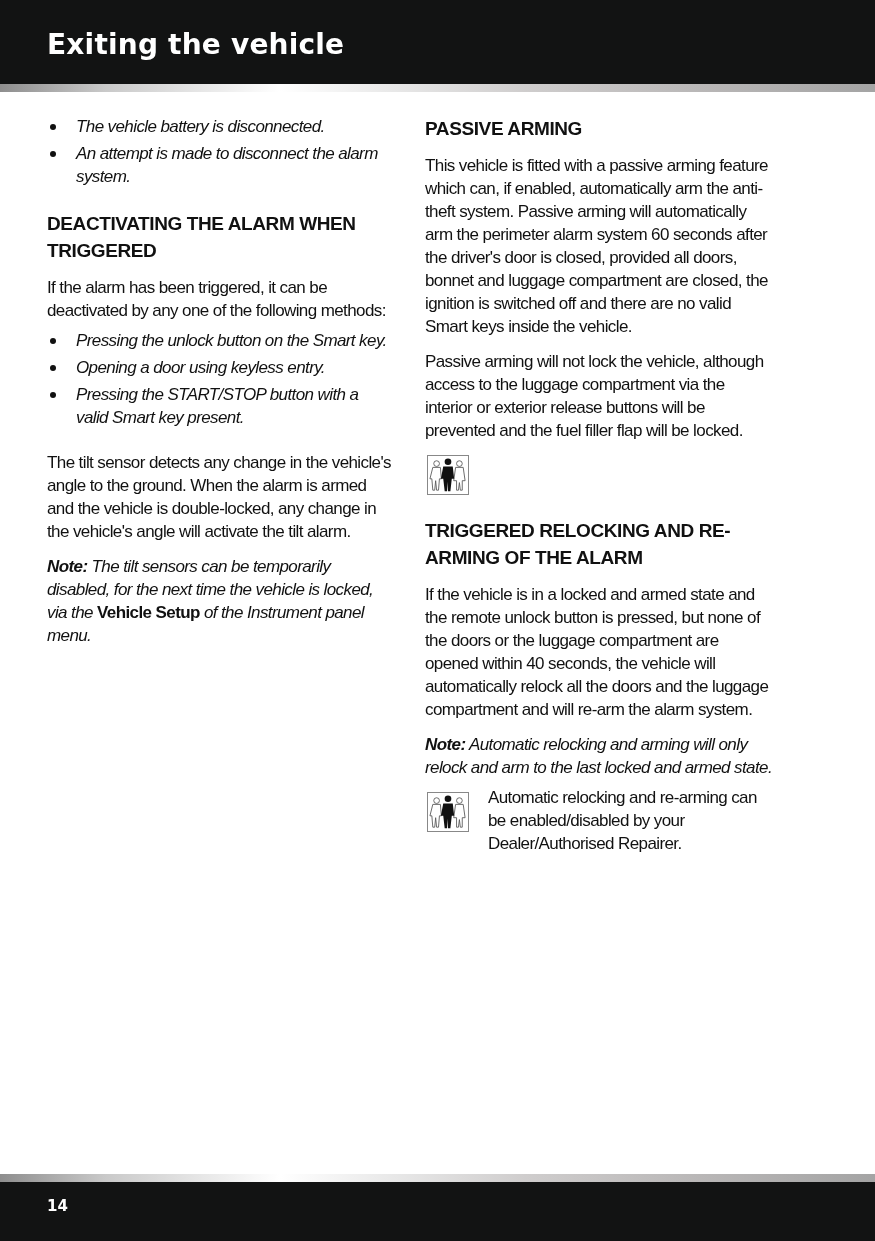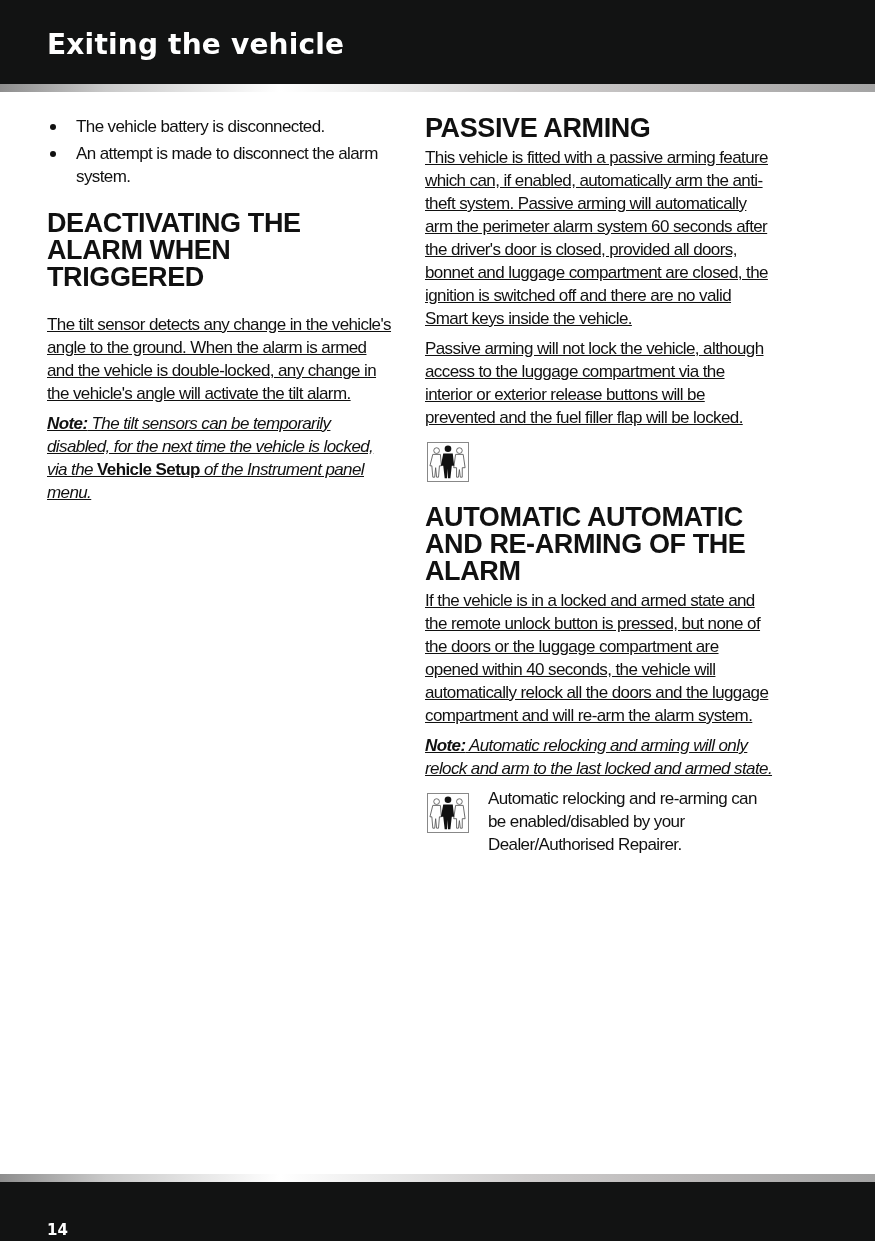--- a/index.html
+++ b/index.html
@@ -24,38 +24,38 @@
   }
   .strip-top { top: 84px; }
   .strip-bottom { top: 1174px; }
   .footer-bar {
     position: absolute; left: 0; top: 1182px; width: 875px; height: 59px;
     background: #121313;
   }
   .page-number {
     position: absolute; left: 47px; top: 1197px;
     font-family: "DejaVu Sans", sans-serif; font-weight: bold;
-    font-size: 15px; color: #ffffff; margin-top: 24px;
+    font-size: 15px; color: #ffffff;
   }
   .column {
     position: absolute; top: 115px;
     font-family: "Liberation Sans", sans-serif;
     font-size: 17px; line-height: 23px; color: #111;
     letter-spacing: -0.6px;
   }
   .col-left { left: 47px; width: 345px; }
   .col-right { left: 425px; width: 350px; }
-  .column p { margin: 4px 0 7px 0; text-decoration: underline; }
+  .column p { margin: 12px 0 7px 0; }
   .column h2 {
     font-family: "Liberation Sans", sans-serif; font-weight: bold;
-    font-size: 27px; line-height: 27px; letter-spacing: -0.4px;
+    font-size: 19px; line-height: 27px; letter-spacing: -0.4px;
     margin: 0 0 2px 0; color: #111;
   }
   .section { margin-bottom: 22px; }
-  ul.bullets { list-style: none; margin: 0 0 6px 0; padding: 0; }
+  ul.bullets { list-style: none; margin: 0 0 6px 0; padding: 0; font-style: italic; }
   ul.bullets li { position: relative; padding-left: 29px; margin-bottom: 4px; }
   ul.bullets li .dot {
     position: absolute; left: 3px; top: 9px; width: 6px; height: 6px;
     border-radius: 50%; background: #111;
   }
   .note { font-style: italic; }
   .note .note-label { font-weight: bold; text-align: center; }
   .note .inline-bold { font-weight: bold; font-style: normal; }
   .dealer-box { display: flex; align-items: flex-start; margin: 6px 0 0 0; }
   .dealer-icon {
@@ -77,20 +77,26 @@
   <div class="section">
     <ul class="bullets">
       <li><span class="dot"></span><span>The vehicle battery is disconnected.</span></li>
       <li><span class="dot"></span><span>An attempt is made to disconnect the alarm system.</span></li>
     </ul>
   </div>
 
 
   <div class="section">
     <h2>DEACTIVATING THE ALARM WHEN TRIGGERED</h2>
+    <p>If the alarm has been triggered, it can be deactivated by any one of the following methods:</p>
+    <ul class="bullets">
+      <li><span class="dot"></span><span>Pressing the unlock button on the Smart key.</span></li>
+      <li><span class="dot"></span><span>Opening a door using keyless entry.</span></li>
+      <li><span class="dot"></span><span>Pressing the START/STOP button with a valid Smart key present.</span></li>
+    </ul>
   </div>
 
   <div class="section">
     <p>The tilt sensor detects any change in the vehicle's angle to the ground. When the alarm is armed and the vehicle is double-locked, any change in the vehicle's angle will activate the tilt alarm.</p>
     <p class="note"><span class="note-label">Note:</span><span> The tilt sensors can be temporarily disabled, for the next time the vehicle is locked, via the </span><span class="inline-bold">Vehicle Setup</span><span> of the Instrument panel menu.</span></p>
   </div>
 </div>
 
 <div class="column col-right">
   <div class="section">
@@ -109,21 +115,21 @@
           <g fill="#111">
             <circle cx="21" cy="6" r="3.5"></circle>
             <path d="M16 11 h10 l1.5 13 h-2.5 l-1.5 13 h-2.5 l-0.5-10 l-0.5 10 h-2.5 l-1.5-13 h-2.5 z"></path>
           </g>
         </svg>
       </span>
     </div>
   </div>
 
   <div class="section">
-    <h2>AUTOMATIC AUTOMATIC AND RE-ARMING OF THE ALARM</h2>
+    <h2>TRIGGERED RELOCKING AND RE-ARMING OF THE ALARM</h2>
     <p>If the vehicle is in a locked and armed state and the remote unlock button is pressed, but none of the doors or the luggage compartment are opened within 40 seconds, the vehicle will automatically relock all the doors and the luggage compartment and will re-arm the alarm system.</p>
     <p class="note"><span class="note-label">Note:</span><span> Automatic relocking and arming will only relock and arm to the last locked and armed state.</span></p>
     <div class="dealer-box">
       <span class="dealer-icon">
         <svg viewBox="0 0 42 40">
           <g fill="none" stroke="#555" stroke-width="0.9">
             <circle cx="9" cy="8" r="3"></circle>
             <path d="M5 12 h8 l1 12 h-2 l-1 12 h-2 l-1-10 l-1 10 h-2 l-1-12 h-2 z"></path>
             <circle cx="33" cy="8" r="3"></circle>
             <path d="M29 12 h8 l2 14 h-3 l0 10 h-2 l-1-8 l-1 8 h-2 l0-10 h-3 z"></path>

